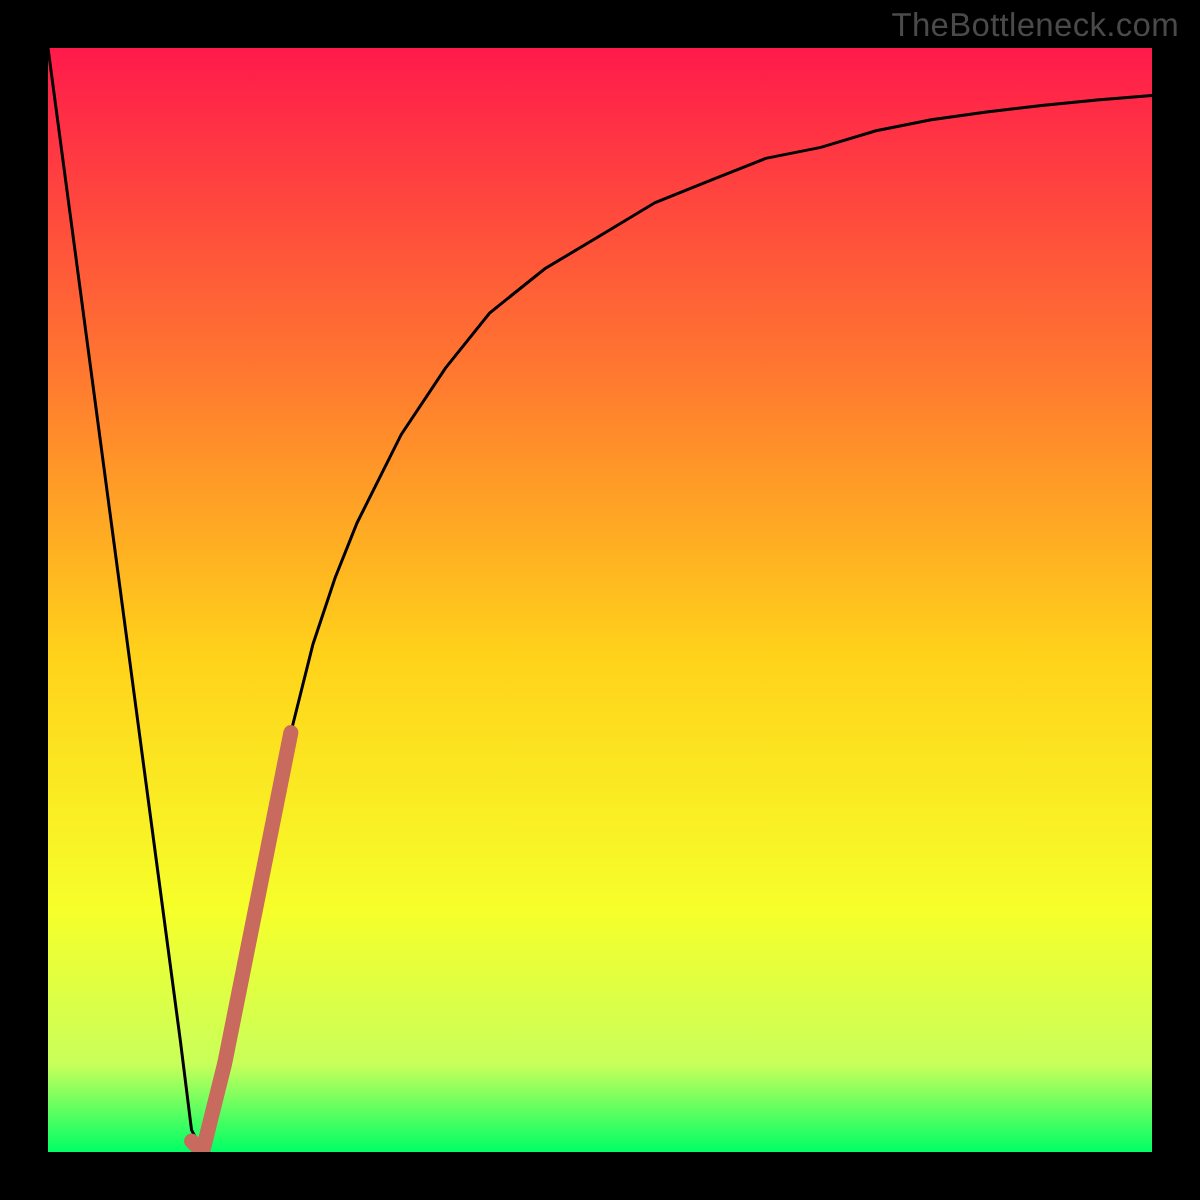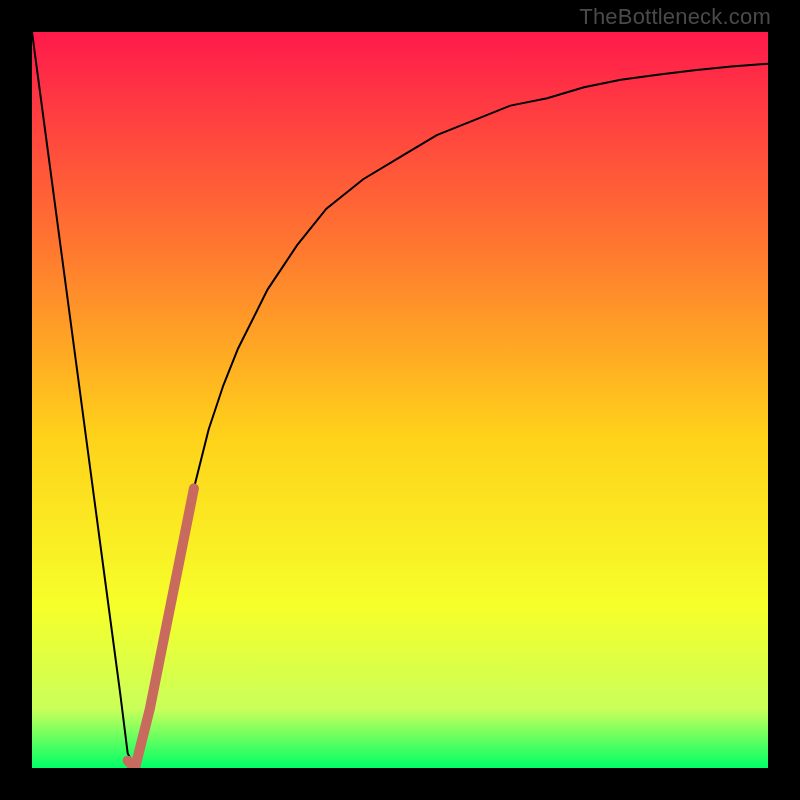--- a/index.html
+++ b/index.html
@@ -21,21 +21,21 @@
     
     left: 32px;
     top: 32px;
     width: 736px;
     height: 736px;
   }
   .plot-area svg { display: block; }
   .watermark {
     position: absolute;
     top: 4px;
-    right: 29px;
+    right: 14px;
     color: #4a4a4a;
     font-size: 22px;
     font-weight: 500;
     letter-spacing: 0.2px;
     user-select: none;
   }
 </style>
 </head>
 <body>
 

